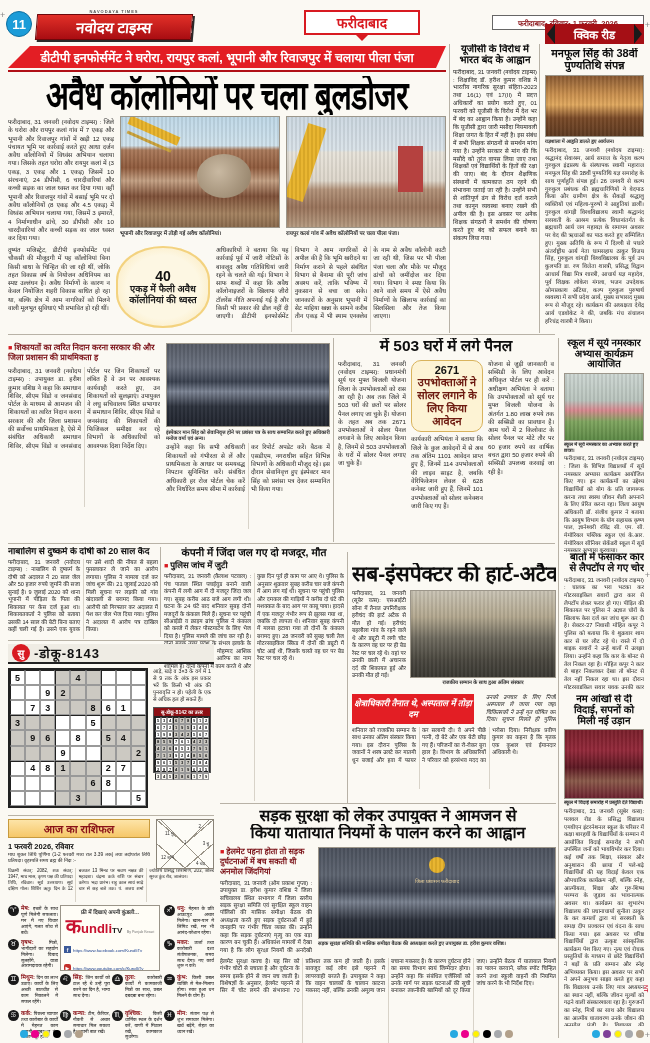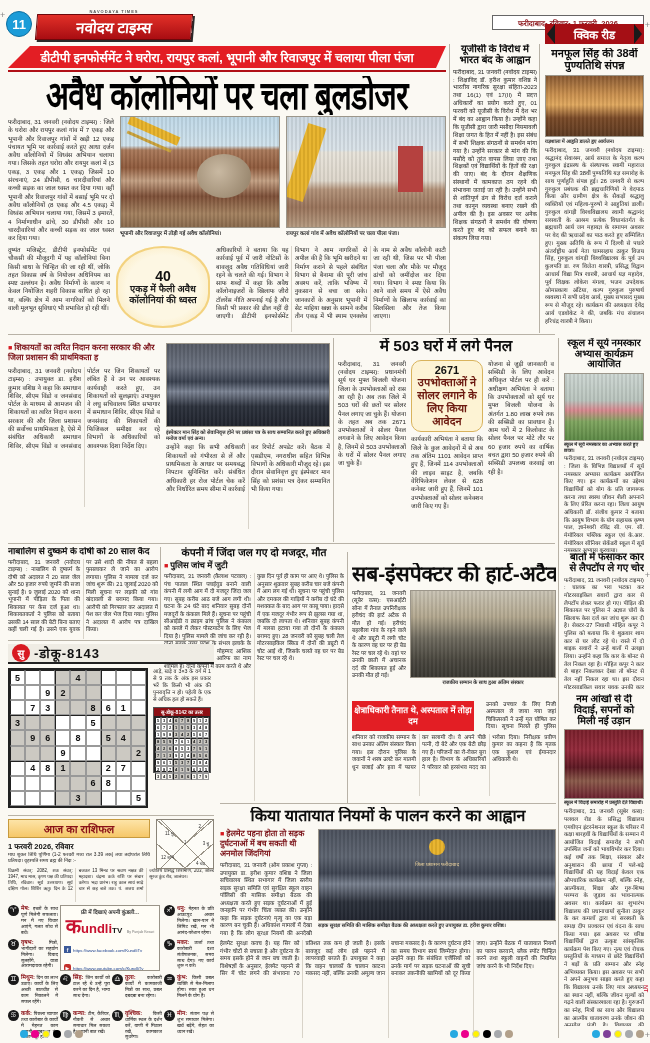--- a/index.html
+++ b/index.html
@@ -113,20 +113,21 @@
 
 <div class="page">
 
   <div class="mast">
     <div class="pageno">11</div>
     <div class="logo-wrap">
       <div class="logo-eng">NAVODAYA TIMES</div>
       <div class="logo-red">नवोदय टाइम्स</div>
     </div>
     <div class="stripes"></div>
+    <div class="city-tab">फरीदाबाद</div>
     <div class="datebox">फरीदाबाद•  रविवार•  1 फरवरी, 2026</div>
   </div>
 
   <div class="kicker">डीटीपी इनफोर्समेंट ने घरोरा, रायपुर कलां, भूपानी और रिवाजपुर में चलाया पीला पंजा</div>
   <div class="kicker-line"></div>
   <div class="lead-hl hl">अवैध कॉलोनियों पर चला बुलडोजर</div>
 
   <div class="abs bt" style="left:8px;top:118px;width:106px;height:124px;">फरीदाबाद, 31 जनवरी (नवोदय टाइम्स) : जिले के घरोरा और रायपुर कलां गांव में 7 एकड़ और भूपानी और रिवाजपुर गांवों में खड़ी 12 एकड़ पंचायत भूमि पर कार्रवाई करते हुए आधा दर्जन अवैध कॉलोनियों में विध्वंस अभियान चलाया गया। जिसके तहत घरोरा और रायपुर कलां में (3 एकड़, 3 एकड़ और 1 एकड़) जिसमें 10 संरचनाएं, 24 डीपीसी, 6 चारदीवारियां और कच्ची सड़क का जाल ध्वस्त कर दिया गया। वहीं भूपानी और रिवाजपुर गांवों में बसाई भूमि पर दो अवैध कॉलोनियों (8 एकड़ और 4.5 एकड़) में विध्वंस अभियान चलाया गया, जिसमें 3 इमारतें, 4 निर्माणाधीन ढांचे, 30 डीपीसी और 10 चारदीवारियां और कच्ची सड़क का जाल ध्वस्त कर दिया गया।</div>
   <figure class="abs" style="left:120px;top:116px;width:160px;margin:0;">
     <div class="photo p-dem1" style="width:160px;height:112px;">
@@ -247,21 +248,21 @@
     <div class="hl" style="font-size:21px;white-space:nowrap;margin-top:11px;">सब-इंसपेक्टर की हार्ट-अटैक से मौत</div>
     <div style="display:flex;gap:4px;margin-top:4px;">
       <div class="bt" style="width:54px;height:96px;font-size:5.6px;">फरीदाबाद, 31 जनवरी (सूबेर वत्स): एसआईटी सोना में तैनात उपनिरीक्षक हरीचंद की हार्ट अटैक से मौत हो गई। हरीचंद बहलौला गांव के रहने वाले थे और ड्यूटी में लगी चोट के कारण वह घर पर ही बेड रेस्ट पर चल रहे थे। वहां पर उनकी छाती में अचानक दर्द की शिकायत हुई और उनकी मौत हो गई।</div>
       <div style="width:146px;">
         <div class="photo p-funeral" style="width:146px;height:88px;">
             <div class="grain"></div>
           </div>
         <div class="cap" style="font-size:5.2px;margin-top:1px;text-align:center;">राजकीय सम्मान के साथ हुआ अंतिम संस्कार</div>
       </div>
     </div>
-    <div style="display:flex;gap:12px;margin-top:15px;">
+    <div style="display:flex;gap:12px;margin-top:8px;font-style:italic;">
       <div class="redbox" style="width:122px;height:30px;">क्षेत्राधिकारी तैनात थे, अस्पताल में तोड़ा दम</div>
       <div class="bt" style="flex:1;height:30px;font-size:5.6px;">उनको उपचार के लिए निजी अस्पताल ले जाया गया जहां चिकित्सकों ने उन्हें मृत घोषित कर दिया। सूचना मिलते ही पुलिस विभाग के अधिकारी अस्पताल पहुंचे। 30 जनवरी की रात को 9 बजे उनकी छाती में दर्द होना शुरू हुआ। पीड़ित के लोगों ने गोल्ड रोड सेक्टर-64 स्थित एक मल्टी स्पेशलिस्ट हॉस्पिटल में दाखिल कराया, जहां पर उनकी जान नहीं बच सकी।</div>
     </div>
     <div class="bt bt3" style="margin-top:3px;height:62px;font-size:5.6px;">शनिवार को राजकीय सम्मान के साथ उनका अंतिम संस्कार किया गया। इस दौरान पुलिस के जवानों ने शस्त्र उलटे कर मातमी धुन बजाई और हवा में फायर कर सलामी दी। वे अपने पीछे पत्नी, दो बेटे और एक बेटी छोड़ गए हैं। परिजनों का रो-रोकर बुरा हाल है। विभाग के अधिकारियों ने परिवार को हरसंभव मदद का भरोसा दिया। निरीक्षक प्रवीण कुमार का कहना है कि मृतक एक कुशल एवं ईमानदार अधिकारी थे।</div>
   </div>
 
   <div class="hrule" style="left:8px;top:640px;width:206px;"></div>
   <div class="abs" style="left:8px;top:644px;width:206px;">
     <div class="sud-title">
       <div class="sud-circle">सु</div>
@@ -524,20 +525,21 @@
           <div class="zsign">
             <span class="ic">♓</span>
             <span class="tx"><span class="nm">मीन: </span><span class="tx">संतान पक्ष से शुभ समाचार मिलेगा। खर्च बढ़ेंगे, सेहत का ध्यान रखें।</span></span>
           </div>
         </div>
     </div>
   </div>
 
   <div class="hrule" style="left:220px;top:803px;width:336px;"></div>
   <div class="abs" style="left:220px;top:807px;width:336px;">
+    <div class="hl" style="font-size:16px;text-align:center;">सड़क सुरक्षा को लेकर उपायुक्त ने आमजन से</div>
     <div class="hl" style="font-size:16px;text-align:center;">किया यातायात नियमों के पालन करने का आह्वान</div>
     <div style="display:flex;gap:6px;margin-top:5px;">
       <div style="width:92px;">
         <div class="subhead"><span class="sq">■ </span><span>हेलमेट पहना होता तो सड़क दुर्घटनाओं में बच सकती थी अनमोल जिंदगियां</span></div>
         <div class="bt" style="font-size:5.6px;margin-top:3px;height:74px;">फरीदाबाद, 31 जनवरी (ओम प्रकाश गुप्ता) : उपायुक्त डा. हरीश कुमार वशिष्ठ ने जिला सचिवालय स्थित सभागार में जिला स्तरीय सड़क सुरक्षा समिति एवं सुरक्षित स्कूल वाहन पॉलिसी की मासिक समीक्षा बैठक की अध्यक्षता करते हुए सड़क दुर्घटनाओं में हुई जनहानि पर गंभीर चिंता व्यक्त की। उन्होंने कहा कि सड़क दुर्घटनाएं मृत्यु का एक बड़ा कारण बन चुकी हैं। अधिकांश मामलों में देखा गया है कि लोग सुरक्षा नियमों की अनदेखी करते हैं, जिसका परिणाम बेहद दुखद होता है।</div>
       </div>
       <div style="flex:1;">
         <div class="photo p-road" style="width:238px;height:92px;">
           <div class="emblem"></div>
           <div class="screen">जिला प्रशासन फरीदाबाद</div>

